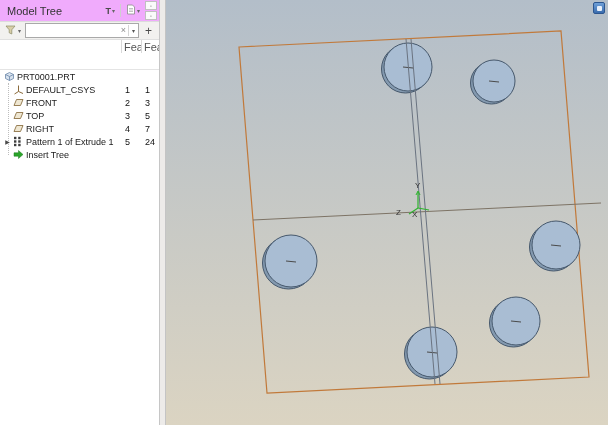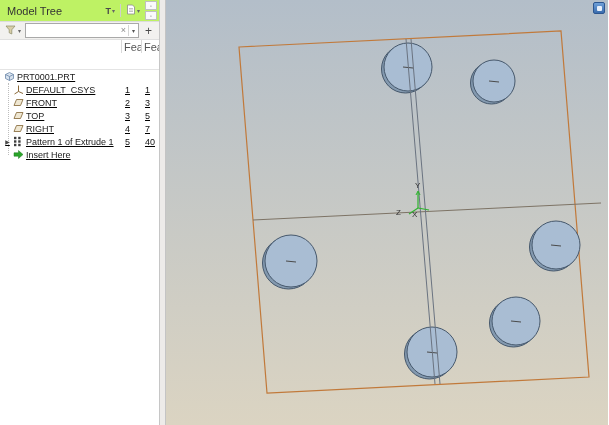--- a/index.html
+++ b/index.html
@@ -3,21 +3,21 @@
 <meta charset="utf-8">
 <style>
   * { box-sizing: border-box; margin: 0; padding: 0; }
   html, body { width: 609px; height: 425px; overflow: hidden; background: #fff;
                font-family: "Liberation Sans", sans-serif; }
   .app { position: relative; width: 609px; height: 425px; display: flex; }
 
   
   .panel { width: 160px; height: 100%; background: #fff; border-right: 1px solid #c6c6c6;
            display: flex; flex-direction: column; flex: 0 0 auto; }
-  .panel-header { height: 22px; background: #bef264; border-bottom: 1px solid #dcdcdc;
+  .panel-header { height: 22px; background: #f0abfc; border-bottom: 1px solid #dcdcdc;
                   display: flex; align-items: center; padding: 0 2px 0 7px; }
   .panel-title { font-size: 11px; color: #333; white-space: nowrap; }
   .header-icons { margin-left: auto; display: flex; align-items: center; gap: 1px; }
   .hbtn { height: 16px; display: flex; align-items: center; padding: 0 1px; border: 1px solid transparent;
           background: none; font-size: 9px; color: #555; font-family: inherit; }
   .ticon { font-weight: bold; font-size: 9px; color: #4a4a4a; }
   .chev { font-size: 6px; color: #666; margin-left: 1px; }
   .hsep { width: 1px; height: 13px; background: #cfcfcf; margin: 0 2px; }
   .stack { display: flex; flex-direction: column; gap: 1px; margin-left: 2px; }
   .sbtn { width: 12px; height: 9px; border: 1px solid #c0c0c0; background: #fafafa;
@@ -37,21 +37,21 @@
   .add-btn { width: 15px; height: 15px; border: 1px solid transparent; background: none;
              font-size: 12px; color: #4a4a4a; line-height: 12px; padding: 0; font-family: inherit; }
 
   .col-headers { height: 30px; border-bottom: 1px solid #e4e4e4; display: flex; align-items: flex-start;
                  font-size: 11px; color: #555; }
   .col-headers .spacer { flex: 1; }
   .colh { width: 20px; border-left: 1px solid #d8d8d8; padding: 1px 0 0 2px;
           overflow: hidden; white-space: nowrap; }
   .colh.c2 { width: 18px; }
 
-  .tree-rows { flex: 1; position: relative; overflow: hidden; text-decoration: underline; }
+  .tree-rows { flex: 1; position: relative; overflow: hidden; }
   .guide { position: absolute; left: 8px; top: 13px; height: 72px; border-left: 1px dotted #bdbdbd; }
   .tree-row { height: 13px; display: flex; align-items: center; font-size: 9px; color: #1a1a1a;
               padding-left: 3px; white-space: nowrap; position: relative; }
   .gutter { width: 9px; font-size: 6px; color: #4a4a4a; text-align: center; flex: 0 0 auto; }
   .tree-icon { width: 12px; height: 11px; display: flex; align-items: center; justify-content: center;
                flex: 0 0 auto; }
   .tree-label { flex: 1; overflow: hidden; padding-left: 2px; }
   .colv { width: 20px; flex: 0 0 auto; padding-left: 4px; color: #111; }
   .colv.c2 { width: 18px; }
 
@@ -183,30 +183,30 @@
                 <rect x="5.2" y="0.8" width="2.4" height="2.4"></rect>
                 <rect x="1" y="4.3" width="2.4" height="2.4"></rect>
                 <rect x="5.2" y="4.3" width="2.4" height="2.4"></rect>
                 <rect x="1" y="7.8" width="2.4" height="2.4"></rect>
                 <rect x="5.2" y="7.8" width="2.4" height="2.4"></rect>
               </g>
             </svg>
           </span>
           <span class="tree-label">Pattern 1 of Extrude 1</span>
           <span class="colv c1">5</span>
-          <span class="colv c2">40</span>
+          <span class="colv c2">24</span>
         </div>
         <div class="tree-row">
           <span class="gutter"></span>
           <span class="tree-icon">
             <svg width="11" height="11" viewBox="0 0 11 11">
               <path d="M1,3.8 L5.5,3.8 L5.5,1.5 L10,5.5 L5.5,9.5 L5.5,7.2 L1,7.2 Z" fill="#2aa52a" stroke="#1d7a1d" stroke-width="0.5"></path>
             </svg>
           </span>
-          <span class="tree-label">Insert Here</span>
+          <span class="tree-label">Insert Tree</span>
           <span class="colv c1"></span>
           <span class="colv c2"></span>
         </div>
       </div>
 
   </aside>
 
   <div class="splitter"></div>
 
   <main class="viewport">

